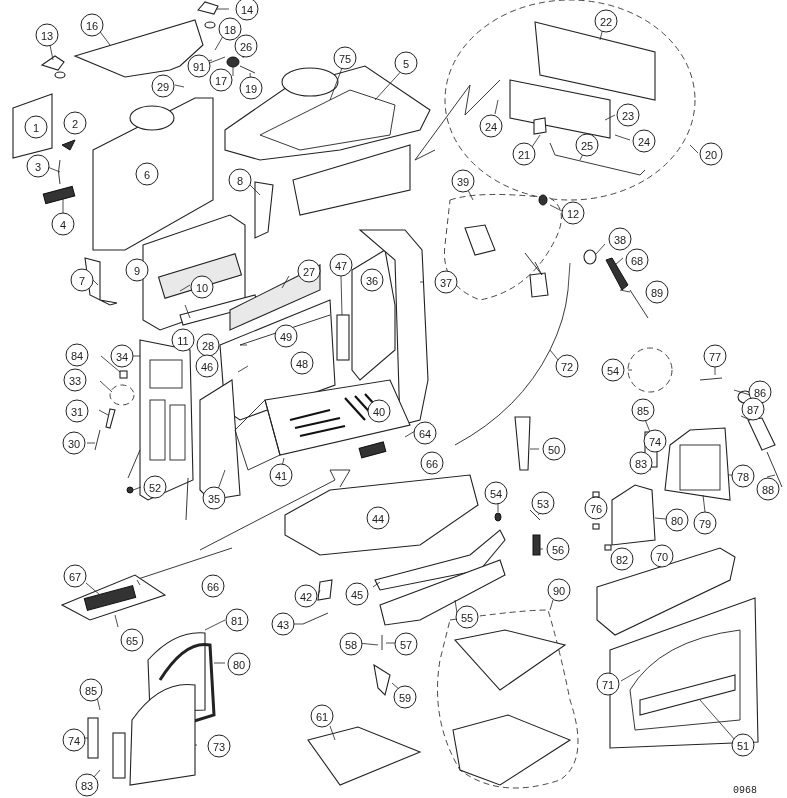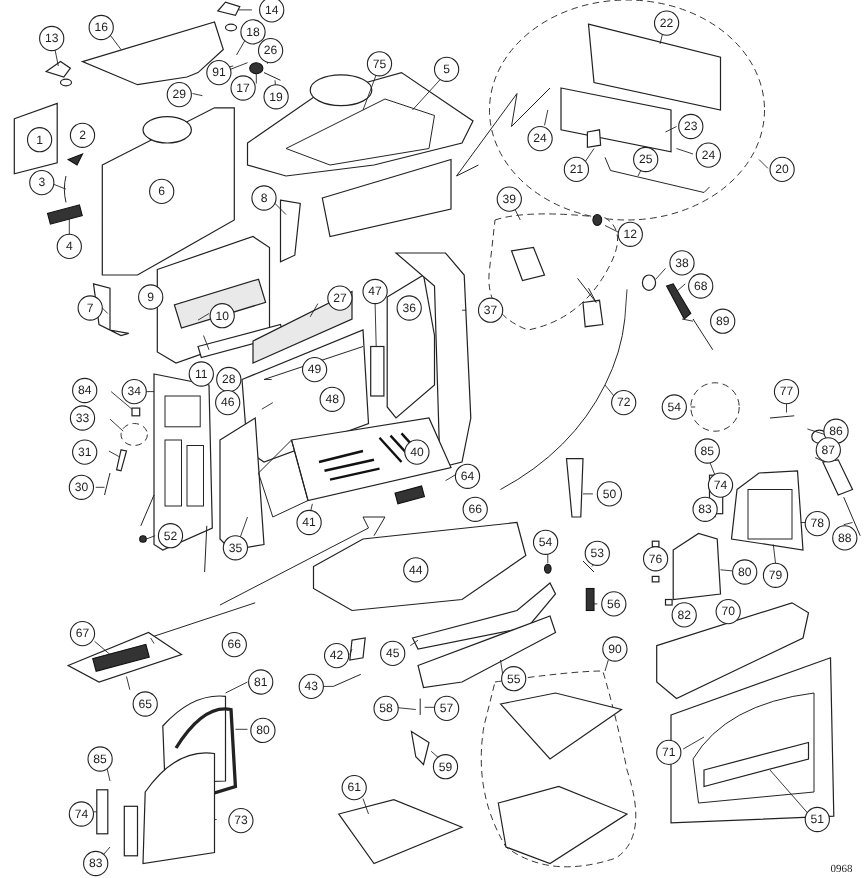--- a/index.html
+++ b/index.html
@@ -7,21 +7,21 @@
     #diagram { position: absolute; left: 0; top: 0; width: 787px; height: 798px; }
     .part { fill: #ffffff; stroke: #222; stroke-width: 1.1; }
     .part-gray { fill: #e9e9e9; stroke: #222; stroke-width: 1.1; }
     .part-dark { fill: #333; stroke: #111; stroke-width: 1; }
     .thin { fill: none; stroke: #222; stroke-width: 0.9; }
     .leader { fill: none; stroke: #222; stroke-width: 0.8; }
     .dash { fill: none; stroke: #333; stroke-width: 0.9; stroke-dasharray: 6 4; }
     .hatch { stroke: #111; stroke-width: 2.2; }
     .callout-circle { fill: #ffffff; stroke: #222; stroke-width: 1; }
     .callout-text { font-family: "Liberation Sans", sans-serif; font-size: 11px; fill: #222; text-anchor: middle; dominant-baseline: central; }
-    .drawing-no { position: absolute; right: 12px; bottom: 2px; font-family: Liberation Serif, serif; font-size: 10px; color: #222; }
+    .drawing-no { position: absolute; right: 30px; bottom: 2px; font-family: Liberation Mono, monospace; font-size: 10px; color: #222; }
   </style>
 </head>
 <body>
 
 <svg id="diagram" viewBox="0 0 787 798" xmlns="http://www.w3.org/2000/svg">
 
   <g>
 
     <path class="part" d="M75,56 L195,20 L203,45 L180,66 L170,70 L125,77 Z"></path>
 

